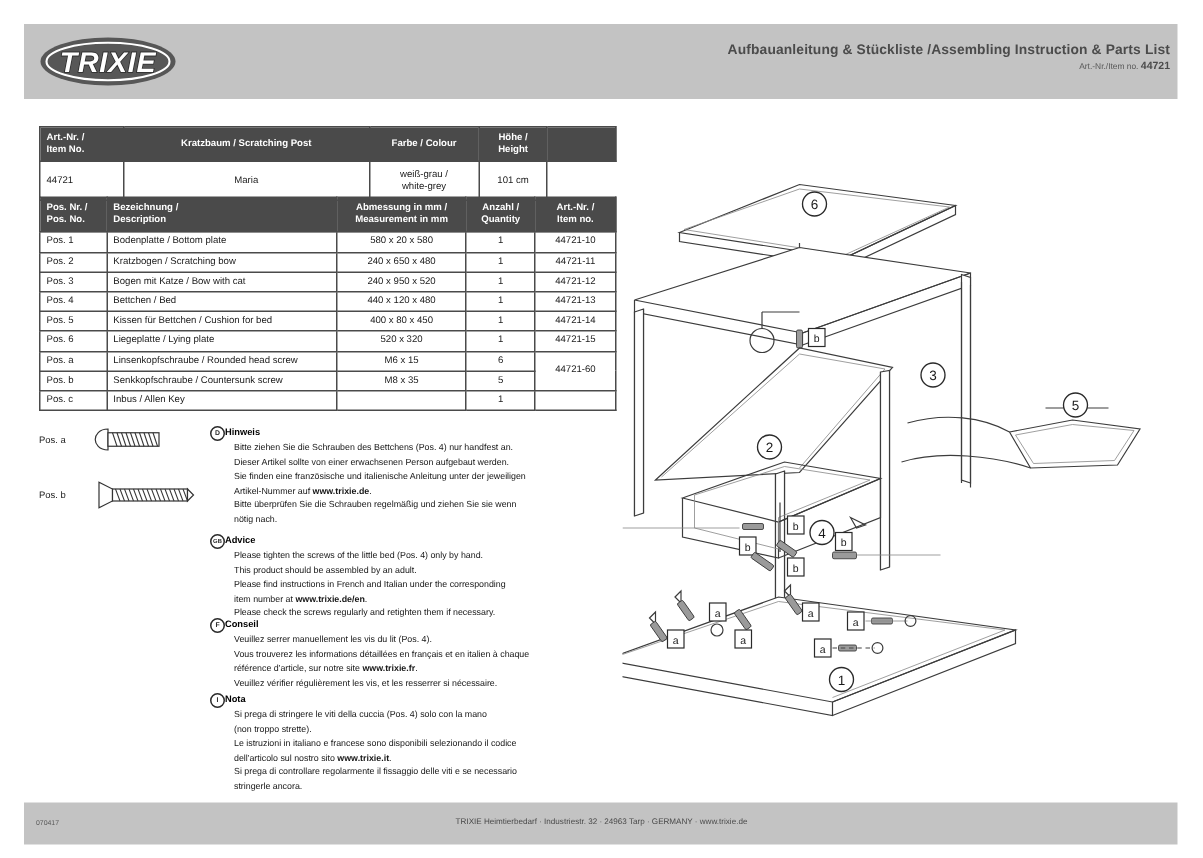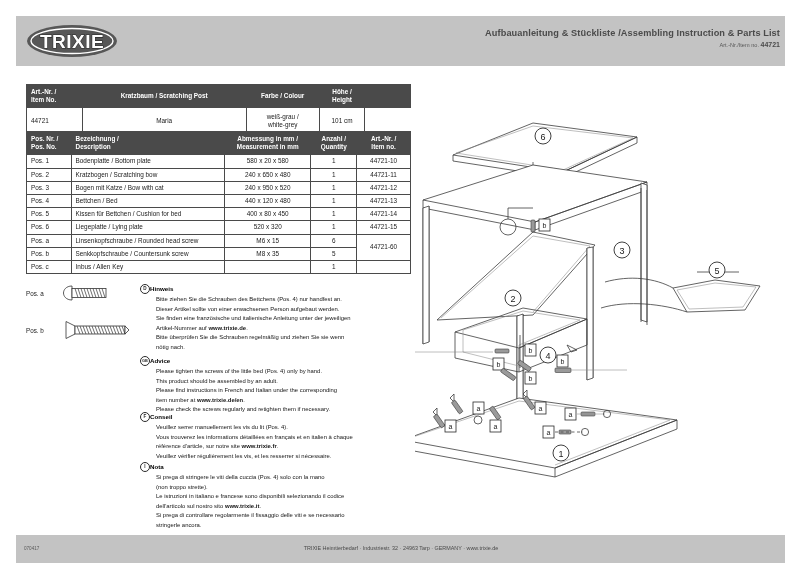--- a/index.html
+++ b/index.html
@@ -13,21 +13,21 @@
   #page{
     position:absolute;left:0;top:0;width:802px;height:572px;
     background:#fff;
   }
   
   .header-band{
     position:absolute;left:16px;top:16px;width:769px;height:50px;
     background:#c3c3c3;
   }
   .logo-wrap{
-    position:absolute;left:24px;top:22px;width:96px;height:38px;
+    position:absolute;left:24px;top:22px;width:96px;height:38px;font-style:italic;
   }
   .header-title{
     position:absolute;right:22px;top:28px;
     font-size:9.2px;font-weight:bold;color:#4b4b4b;
     letter-spacing:.1px;text-align:right;white-space:nowrap;
   }
   .header-sub{
     position:absolute;right:22px;top:41px;
     font-size:5.6px;color:#585858;text-align:right;white-space:nowrap;
   }

